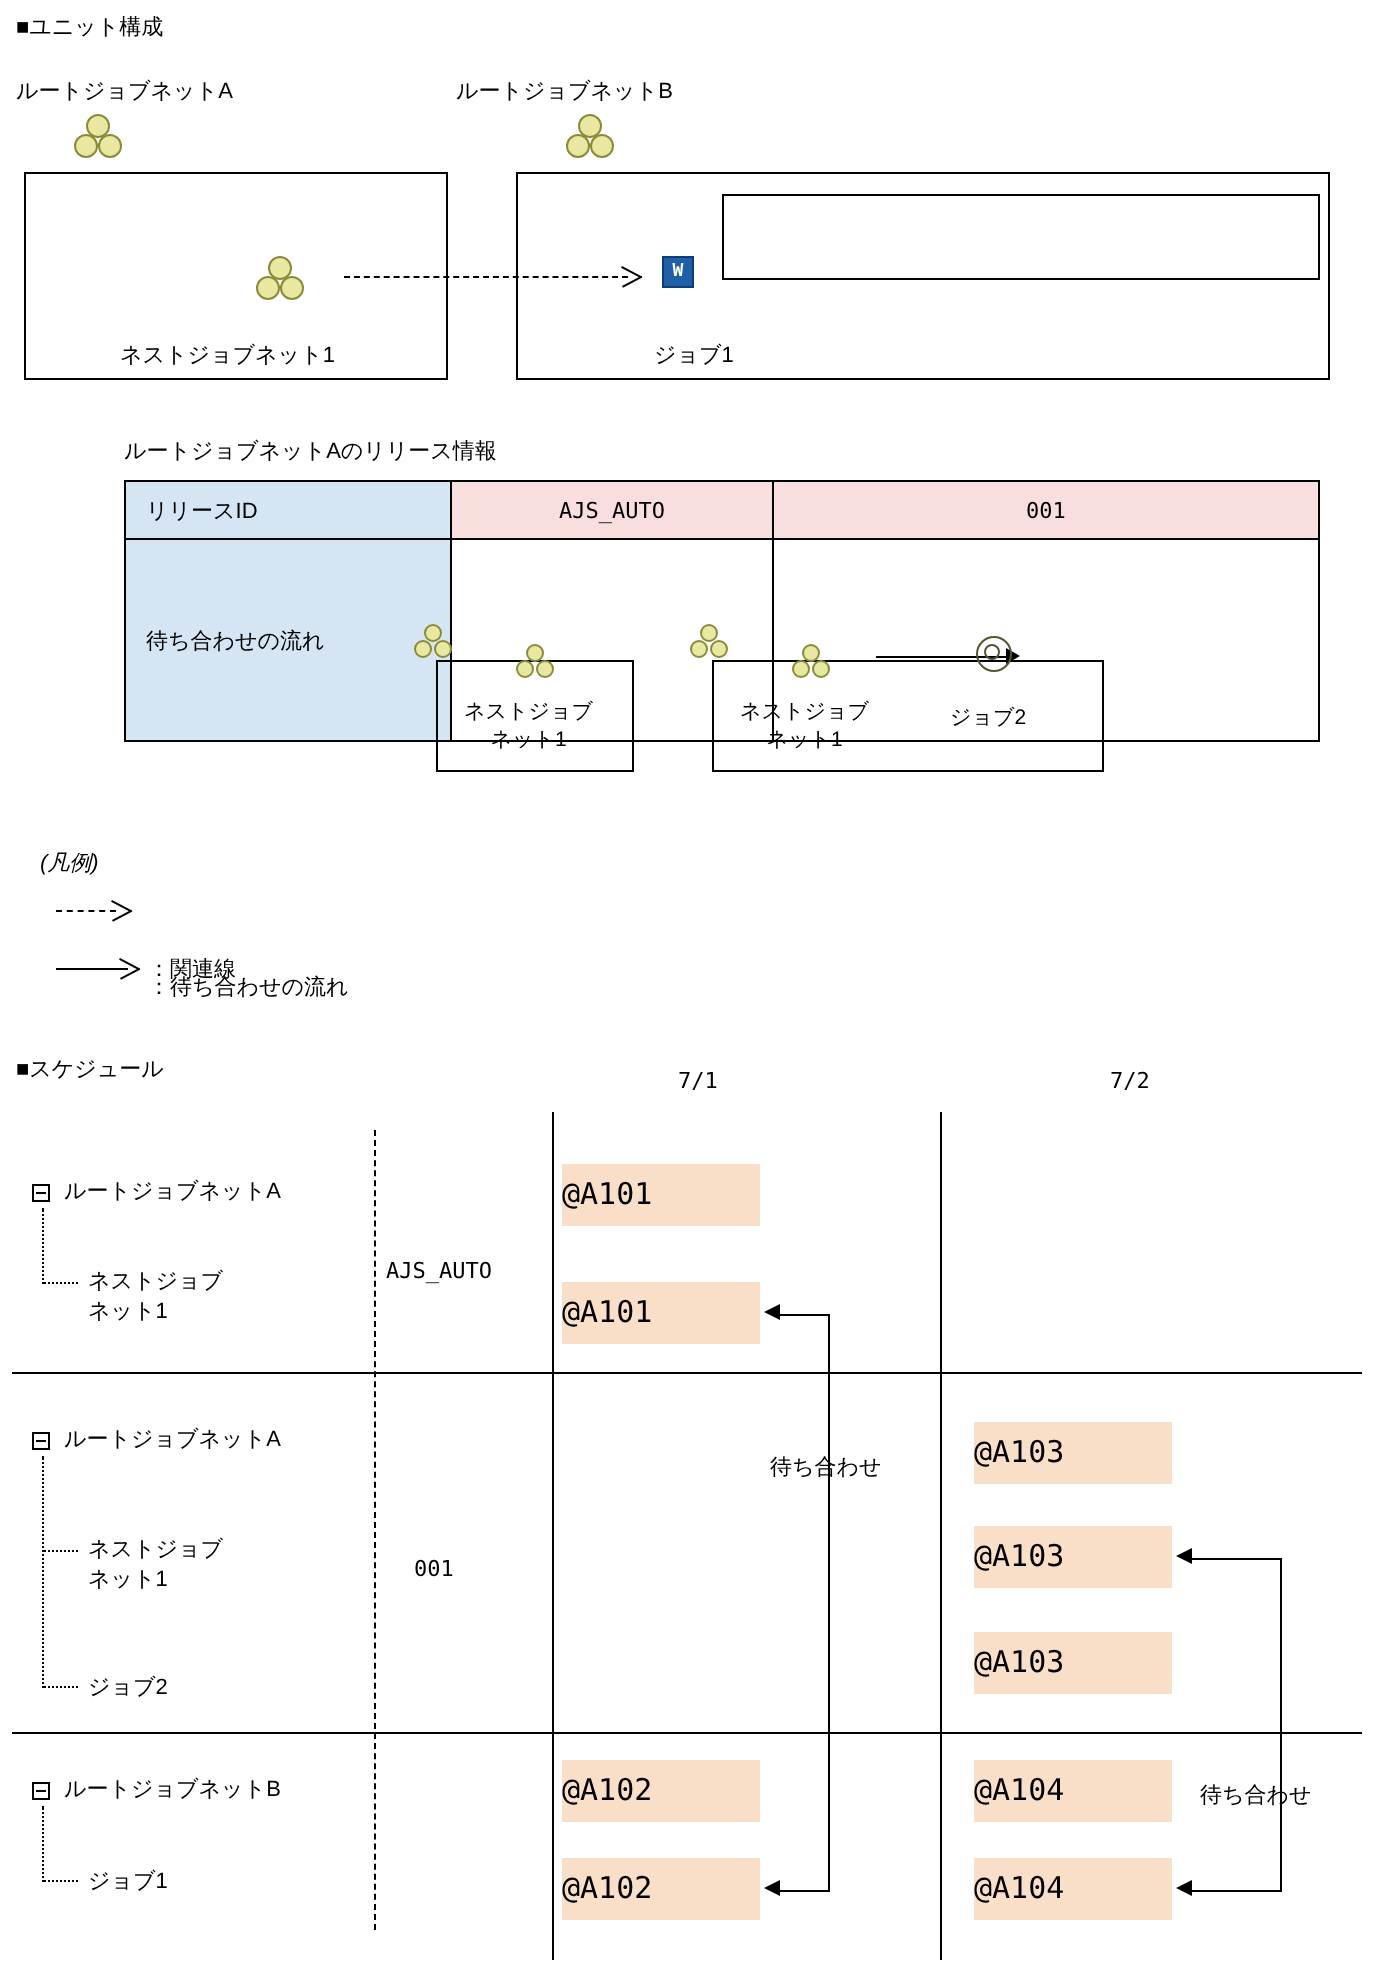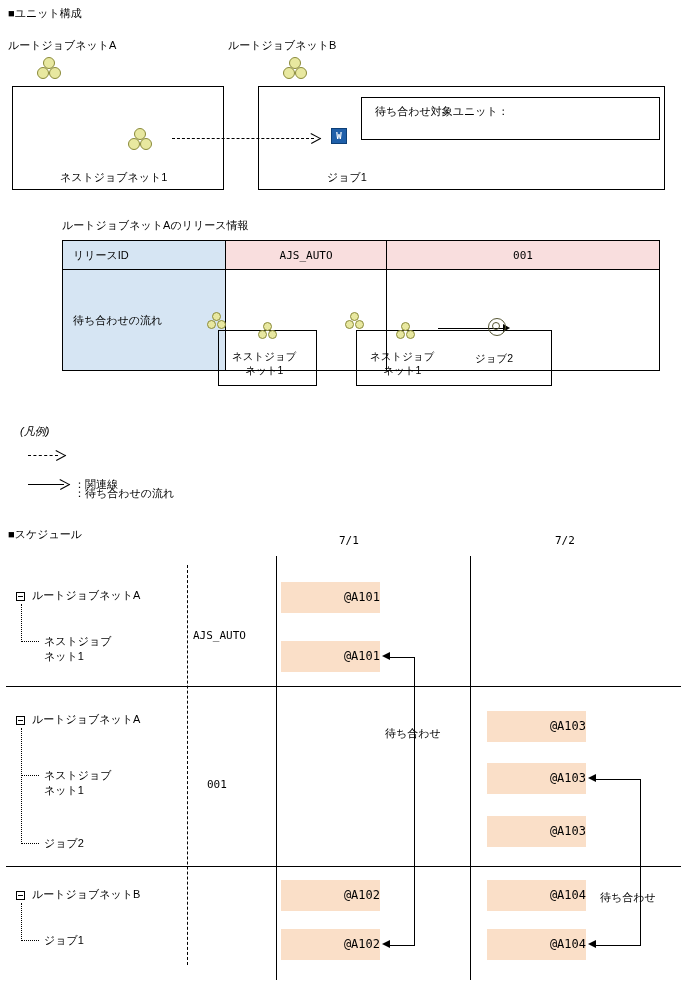--- a/index.html
+++ b/index.html
@@ -136,22 +136,22 @@
     vertical-align: middle;
   }
   .rel-head { background: #d6e5f3; }
   .rel-head2 { background: #f9dede; }
 
   
   .sched-box {
     position: absolute;
     background: #fadfc8;
     box-sizing: border-box;
-    text-align: right;
-    font-size: 12px;
+    text-align: left;
+    font-size: 15px;
     line-height: 30px;
     font-family: "DejaVu Sans Mono", monospace;
   }
   .mono { font-family: "DejaVu Sans Mono", monospace; }
   .tree-minus {
     position: absolute;
     width: 9px; height: 9px;
     border: 1px solid #000;
     box-sizing: border-box;
   }
@@ -194,21 +194,20 @@
 
 <div class="abs box-outline" style="left:258px; top:86px; width:407px; height:104px;"></div>
 
 <div class="jobicon mono" style="left:331px; top:128px;">W</div>
 <div class="abs lbl" style="left:327px; top:170px;">ジョブ1</div>
 
 <div class="dash-h" style="left:172px; top:138px; width:142px;"></div>
 <div class="varrow" style="left:311px; top:132px;"></div>
 
 <div class="abs box-outline" style="left:361px; top:97px; width:299px; height:43px; background:#fff;">
-  <div class="lbl" style="margin:6px 0 0 13px;">待ち合わせ対象ユニット：</div>
 </div>
 
 <div class="abs lbl" style="left:62px; top:218px;">ルートジョブネットAのリリース情報</div>
 
 <table class="rel-table" style="left:62px; top:240px; width:598px;">
   <tbody>
       <tr>
     <td class="rel-head" style="width:130px; height:28px; padding-left:10px;">
       <span>リリースID</span>
     </td>

